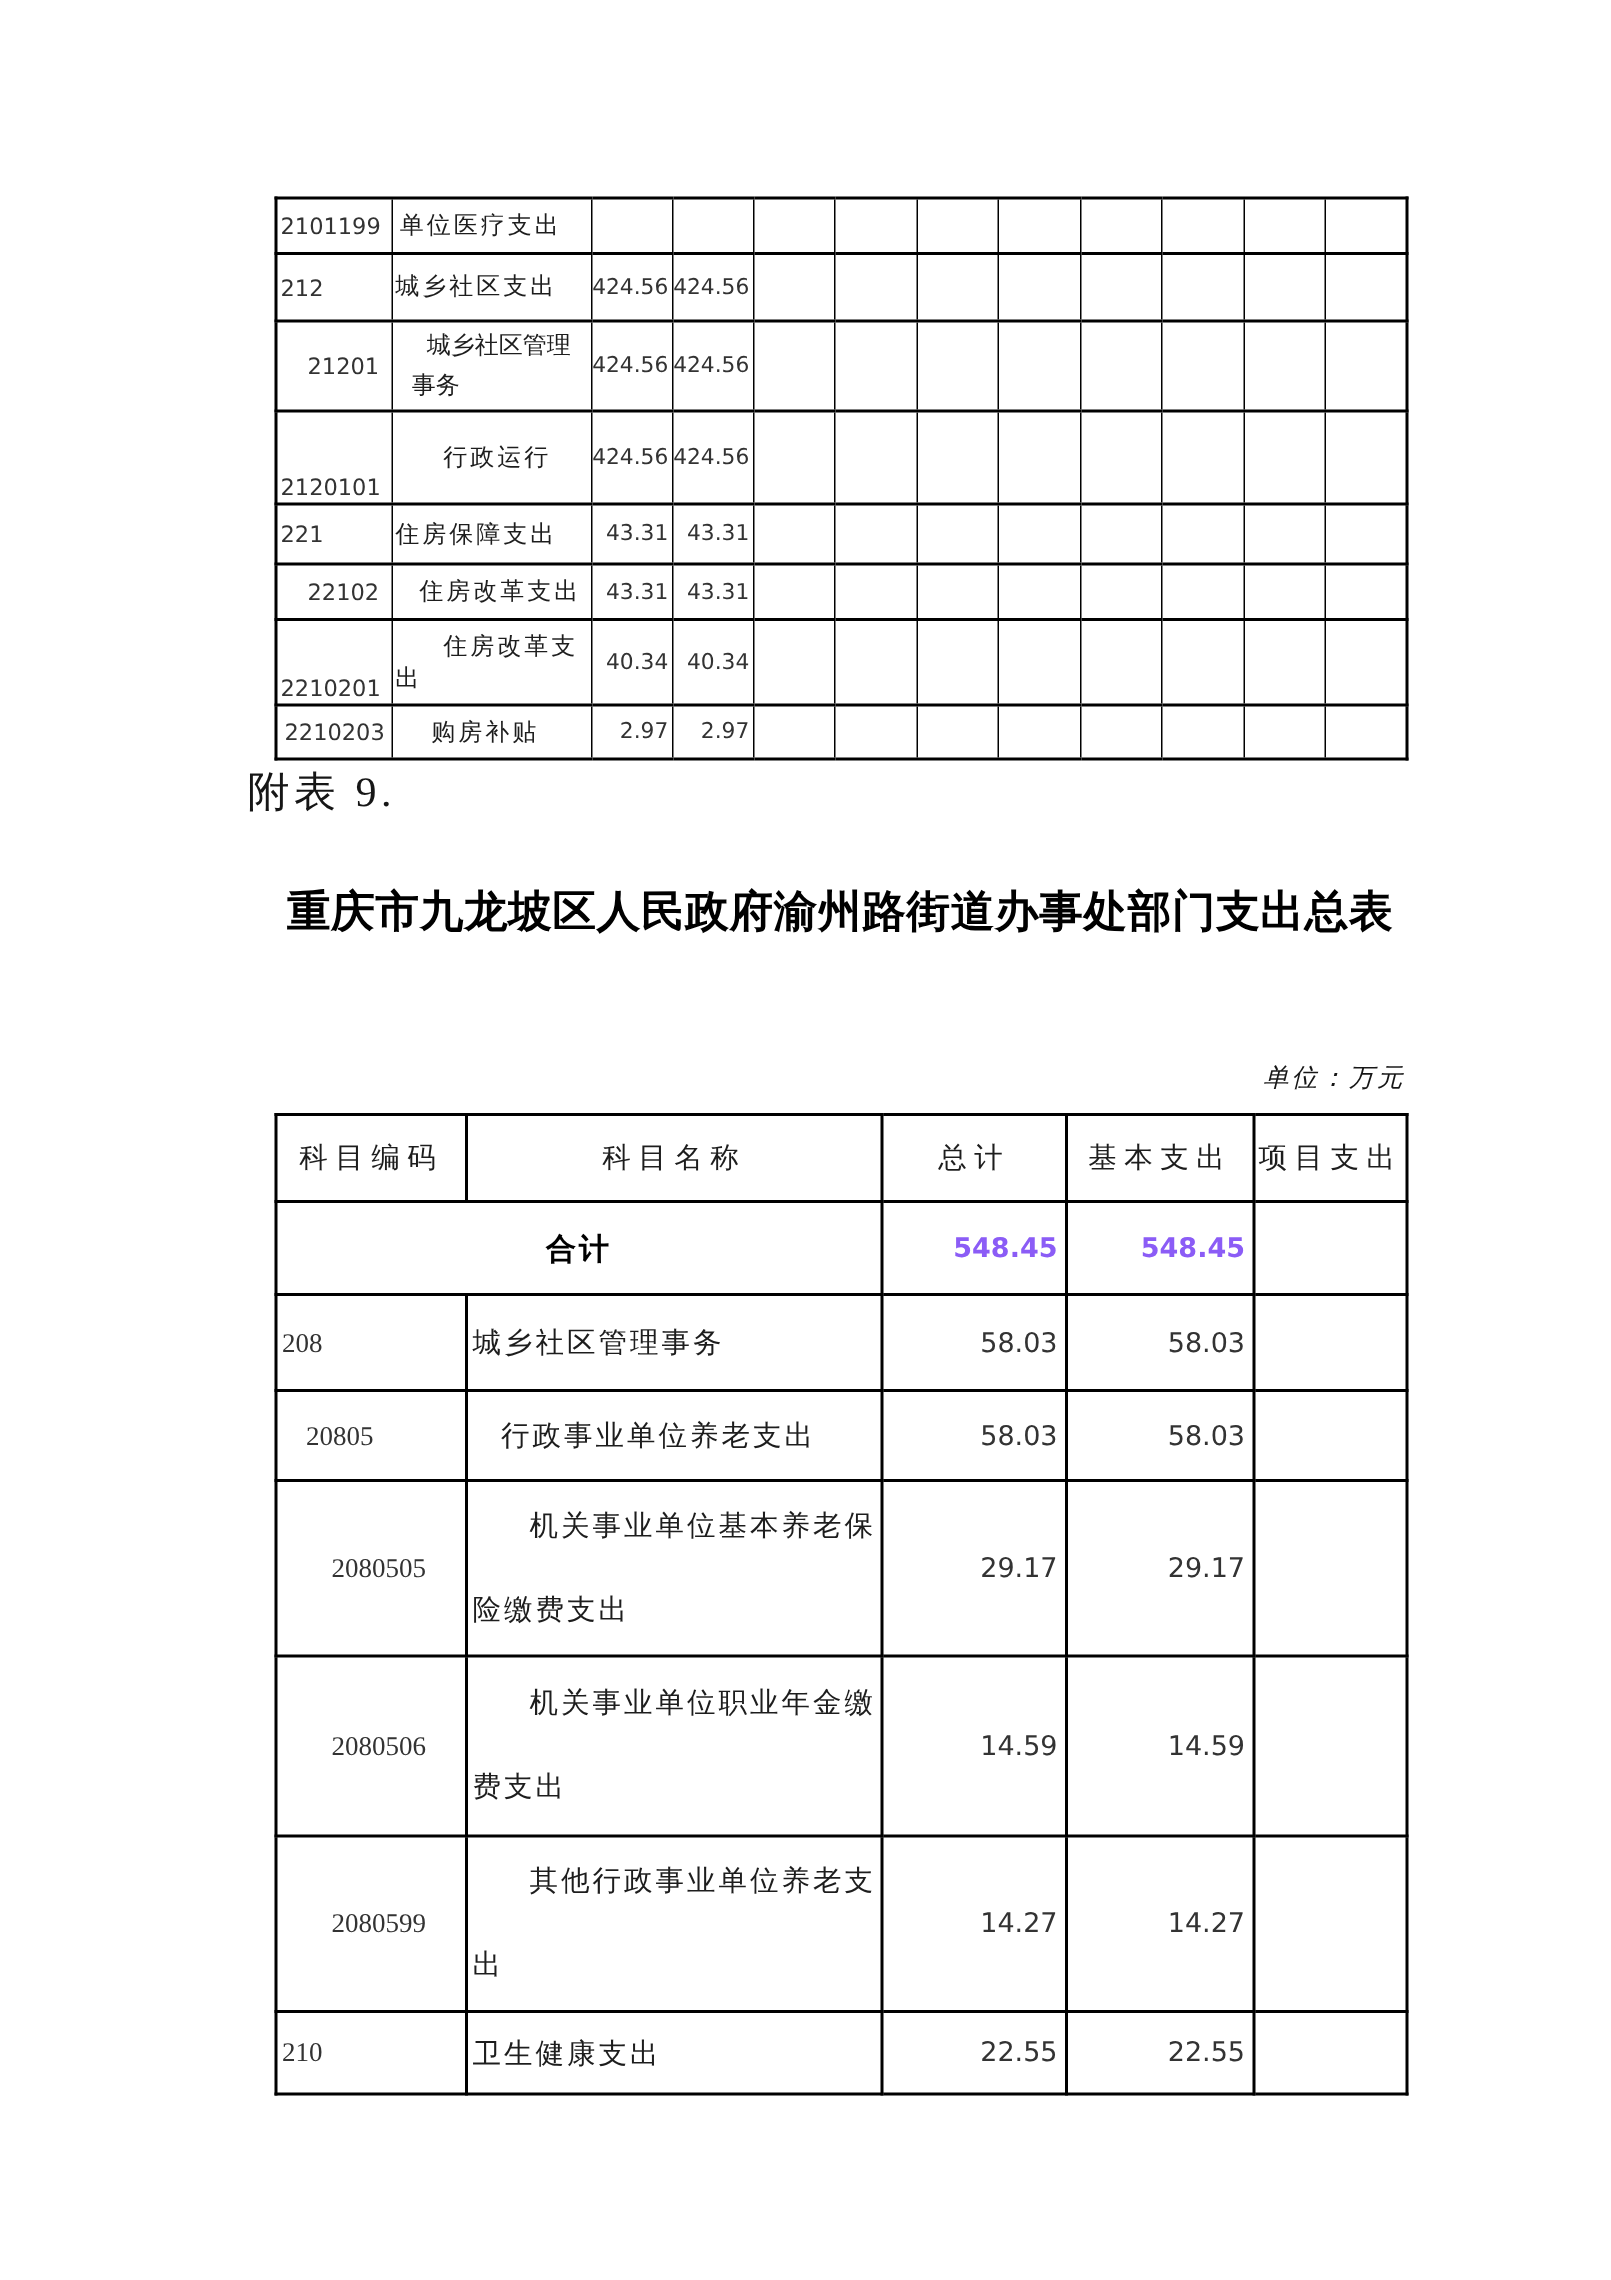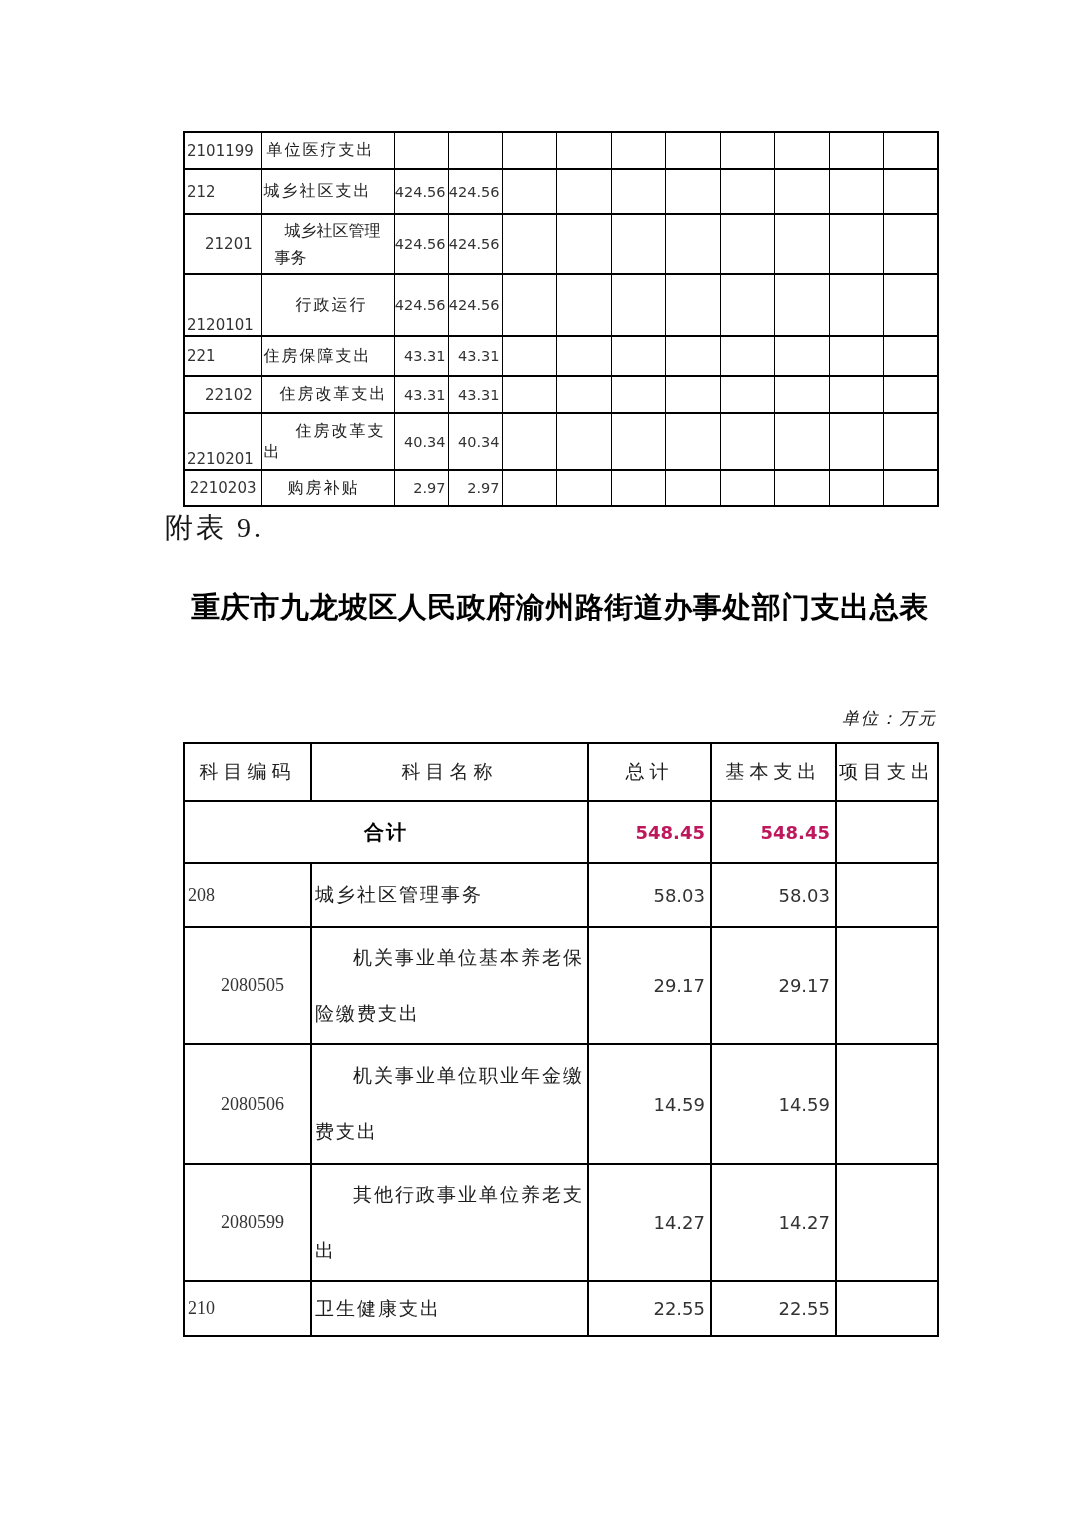--- a/index.html
+++ b/index.html
@@ -50,21 +50,21 @@
   .t2 th { text-align:center; letter-spacing:5px; padding-left:5px; font-size:19px; }
   .t2 .code { font-family:Liberation Serif, serif; font-size:18px; color:#333; padding-left:3px; text-align:left; }
   .t2 .name { text-align:left; padding-left:3px; padding-right:3px; letter-spacing:2px; }
   .t2 .num  { font-family:"DejaVu Sans","Liberation Sans",sans-serif; font-size:18px; color:#333; text-align:right; padding-right:5px; }
   .t2 .cind1 { padding-left:19px; }
   .t2 .cind2 { padding-left:36px; }
   .t2 .ind1  { text-indent:19px; }
   .t2 .ind2  { text-indent:38px; }
   .t2 tr.tall .name { line-height:56px; }
   .t2 .total-label { font-weight:bold; text-align:center; font-size:20px; letter-spacing:2px; color:#000; }
-  .t2 .b { font-weight:bold; color:#be185d; }
+  .t2 .b { font-weight:bold; color:#8b5cf6; }
 </style>
 </head>
 <body>
 
 <div class="page">
 
   <table class="doc t1">
     <colgroup>
       <col style="width:77px">
         <col style="width:133px">
@@ -223,20 +223,27 @@
         <td class="num b">548.45</td>
         <td class="num"></td>
       </tr>
       <tr style="height:64px">
         <td class="code">208</td>
         <td class="name">城乡社区管理事务</td>
         <td class="num">58.03</td>
         <td class="num">58.03</td>
         <td class="num"></td>
       </tr>
+      <tr style="height:60px">
+        <td class="code cind1">20805</td>
+        <td class="name ind1">行政事业单位养老支出</td>
+        <td class="num">58.03</td>
+        <td class="num">58.03</td>
+        <td class="num"></td>
+      </tr>
       <tr class="tall" style="height:117px">
         <td class="code cind2">2080505</td>
         <td class="name ind2">机关事业单位基本养老保险缴费支出</td>
         <td class="num">29.17</td>
         <td class="num">29.17</td>
         <td class="num"></td>
       </tr>
       <tr class="tall" style="height:120px">
         <td class="code cind2">2080506</td>
         <td class="name ind2">机关事业单位职业年金缴费支出</td>

